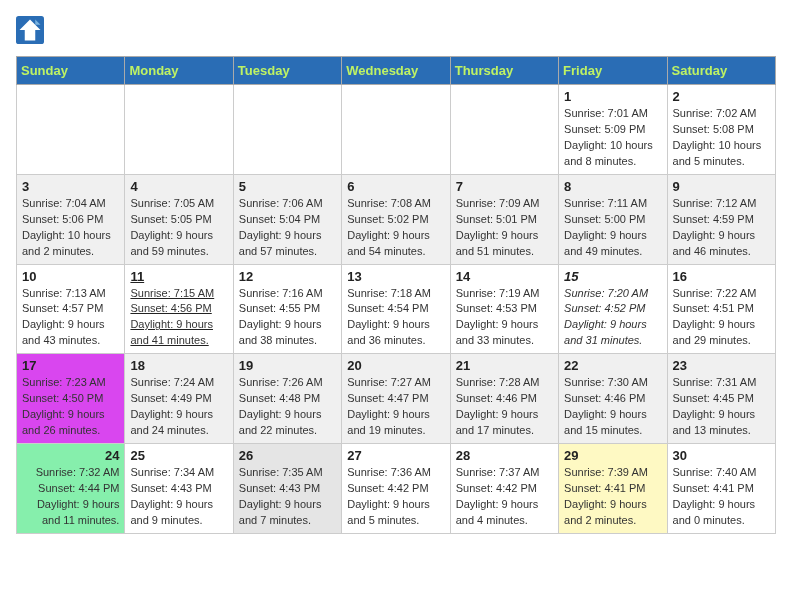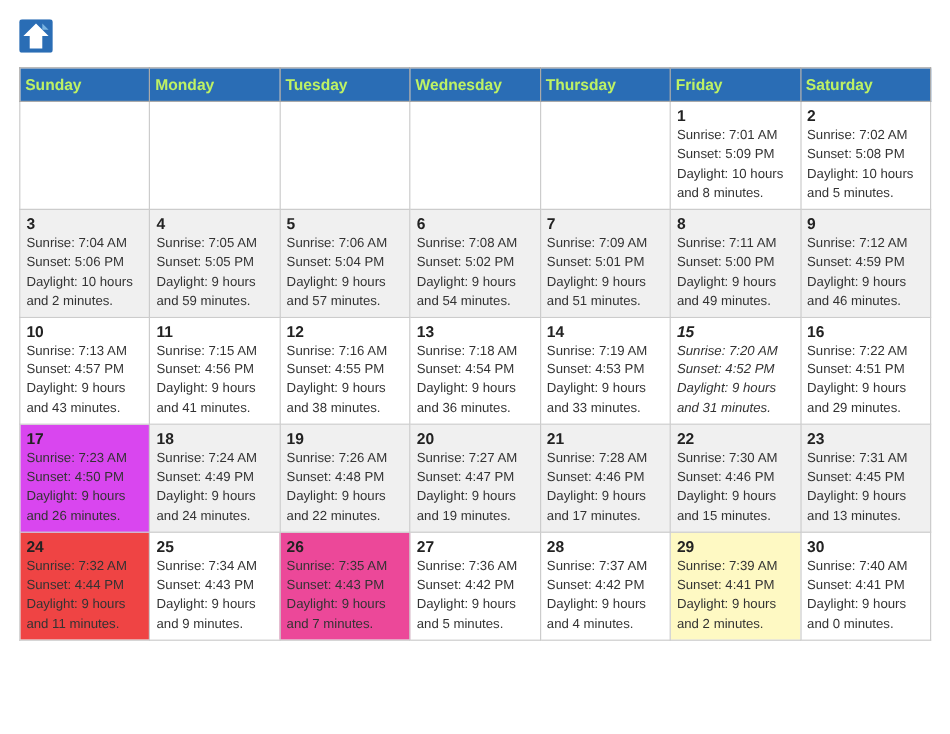--- a/index.html
+++ b/index.html
@@ -184,21 +184,21 @@
 Daylight: 9 hours and 46 minutes.</div>
         </td>
       </tr>
       <tr>
         <td style="background: rgb(255, 255, 255);">
           <div class="day-num">10</div>
           <div class="day-info">Sunrise: 7:13 AM
 Sunset: 4:57 PM
 Daylight: 9 hours and 43 minutes.</div>
         </td>
-        <td style="background: rgb(255, 255, 255);">
+        <td style="background: rgb(255, 255, 255); text-decoration: underline;">
           <div class="day-num">11</div>
           <div class="day-info">Sunrise: 7:15 AM
 Sunset: 4:56 PM
 Daylight: 9 hours and 41 minutes.</div>
         </td>
         <td style="background: rgb(255, 255, 255);">
           <div class="day-num">12</div>
           <div class="day-info">Sunrise: 7:16 AM
 Sunset: 4:55 PM
 Daylight: 9 hours and 38 minutes.</div>
@@ -266,33 +266,33 @@
 Daylight: 9 hours and 15 minutes.</div>
         </td>
         <td style="background: rgb(240, 240, 240);">
           <div class="day-num">23</div>
           <div class="day-info">Sunrise: 7:31 AM
 Sunset: 4:45 PM
 Daylight: 9 hours and 13 minutes.</div>
         </td>
       </tr>
       <tr>
-        <td style="background: #ef4444;">
+        <td style="background: #86efac; text-align: right;">
           <div class="day-num">24</div>
           <div class="day-info">Sunrise: 7:32 AM
 Sunset: 4:44 PM
 Daylight: 9 hours and 11 minutes.</div>
         </td>
         <td style="background: rgb(255, 255, 255);">
           <div class="day-num">25</div>
           <div class="day-info">Sunrise: 7:34 AM
 Sunset: 4:43 PM
 Daylight: 9 hours and 9 minutes.</div>
         </td>
-        <td style="background: #ec4899; margin-top: 48px;">
+        <td style="background: #e5e5e5; margin-top: 48px;">
           <div class="day-num">26</div>
           <div class="day-info">Sunrise: 7:35 AM
 Sunset: 4:43 PM
 Daylight: 9 hours and 7 minutes.</div>
         </td>
         <td style="background: rgb(255, 255, 255);">
           <div class="day-num">27</div>
           <div class="day-info">Sunrise: 7:36 AM
 Sunset: 4:42 PM
 Daylight: 9 hours and 5 minutes.</div>

